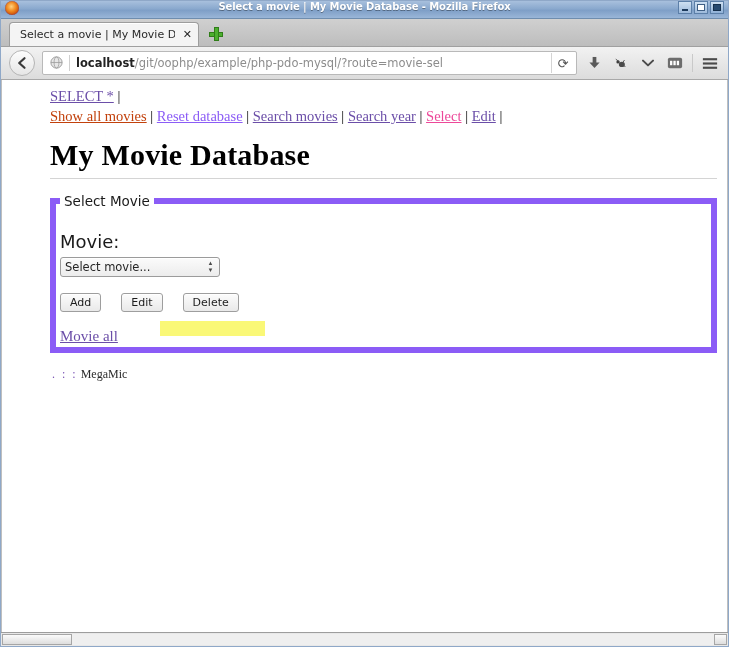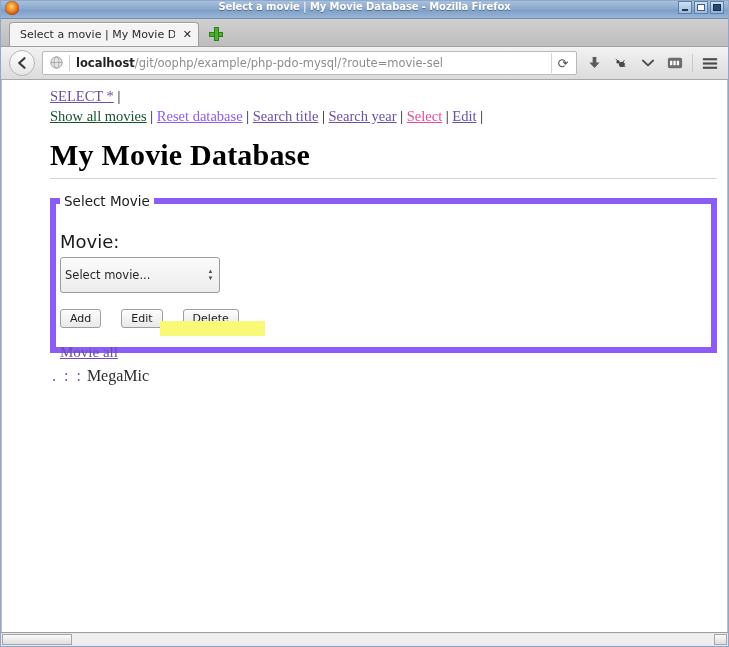--- a/index.html
+++ b/index.html
@@ -261,21 +261,21 @@
   }
   .field-label {
     font-family: "DejaVu Sans", sans-serif;
     font-size: 18px;
     color: #1a1a1a;
     margin-top: 16px;
   }
   .select-wrap {
     margin-top: 5px;
     width: 160px;
-    height: 36px;
+    height: 20px;
     box-sizing: border-box;
     border: 1px solid #9b9b9b;
     border-radius: 3px;
     background: linear-gradient(to bottom, #fbfbfb, #ececec);
     display: flex;
     align-items: center;
     padding: 0 4px;
     box-shadow: inset 0 1px 0 #ffffff;
   }
   .select-value {
@@ -324,21 +324,21 @@
     display: inline-block;
     margin-top: 16px;
     font-family: "Liberation Serif", "DejaVu Serif", serif;
     font-size: 15px;
     color: #6b4ea8;
     text-decoration: underline;
   }
   .footer {
     margin-top: 14px;
     font-family: "Liberation Serif", "DejaVu Serif", serif;
-    font-size: 16px;
+    font-size: 12px;
     color: #2b2b2b;
     padding-left: 2px;
   }
   .footer .dots { color: #7a53b5; letter-spacing: 2px; }
 
   
   .hscrollbar {
     flex: 0 0 13px;
     height: 13px;
     background: #e8e8e8;
@@ -463,25 +463,25 @@
 
   <div class="viewport">
     <div class="page">
 
       <div class="navlinks">
         <div>
           <a href="#" style="color: rgb(107, 78, 168);">SELECT *</a>
           <span>|</span>
         </div>
         <div>
-          <a href="#" style="color: #14532d;">Show all movies</a>
+          <a href="#" style="color: #c2410c;">Show all movies</a>
           <span>|</span>
           <a href="#" style="color: #8b5cf6;">Reset database</a>
           <span>|</span>
-          <a href="#" style="color: rgb(107, 78, 168);">Search title</a>
+          <a href="#" style="color: rgb(107, 78, 168);">Search movies</a>
           <span>|</span>
           <a href="#" style="color: rgb(107, 78, 168);">Search year</a>
           <span>|</span>
           <a href="#" style="color: #ec4899;">Select</a>
           <span>|</span>
           <a href="#" style="color: rgb(107, 78, 168);">Edit</a>
           <span>|</span>
         </div>
       </div>
 

